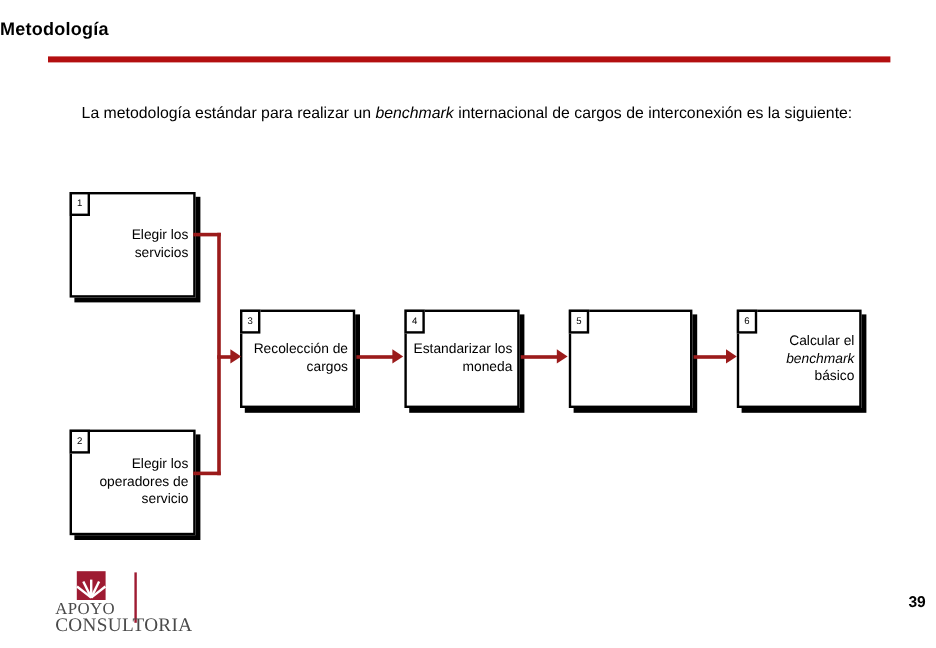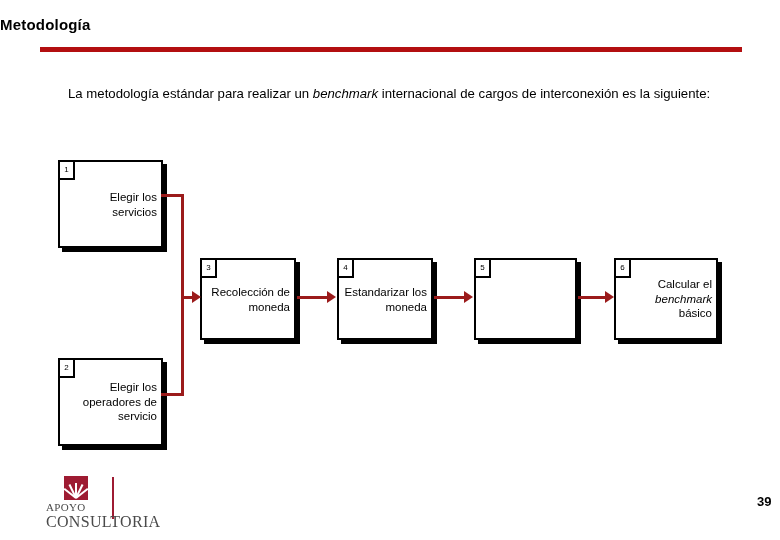--- a/index.html
+++ b/index.html
@@ -168,21 +168,21 @@
     top: 1px;
     width: 2px;
     height: 42px;
     background: #9e1b32;
   }
   #logo-name-1 {
     position: absolute;
     left: 0px;
     top: 25px;
     font-family: "Liberation Serif", serif;
-    font-size: 11px;
+    font-size: 14px;
     letter-spacing: 0.3px;
     color: #4a4a4a;
   }
   #logo-name-2 {
     position: absolute;
     left: 0px;
     top: 37px;
     font-family: Liberation Serif, serif;
     font-size: 16px;
     letter-spacing: 0.3px;
@@ -215,21 +215,21 @@
     <div class="box-text">Elegir los servicios</div>
   </div>
 
   <div class="flow-box" id="box-2">
     <div class="step-badge">2</div>
     <div class="box-text">Elegir los operadores de servicio</div>
   </div>
 
   <div class="flow-box" id="box-3">
     <div class="step-badge">3</div>
-    <div class="box-text">Recolección de moneda</div>
+    <div class="box-text">Recolección de cargos</div>
   </div>
 
   <div class="flow-box" id="box-4">
     <div class="step-badge">4</div>
     <div class="box-text">Estandarizar los moneda</div>
   </div>
 
   <div class="flow-box" id="box-5">
     <div class="step-badge">5</div>
   </div>

